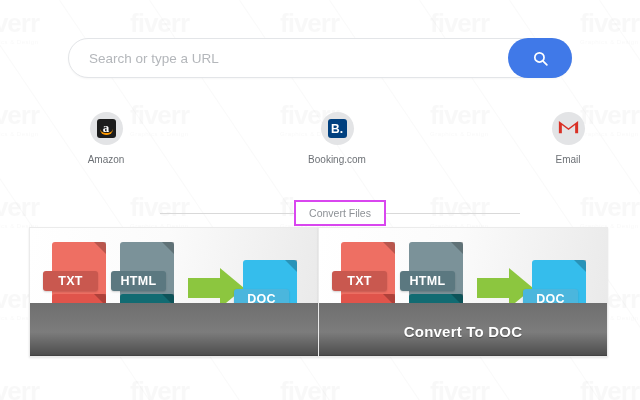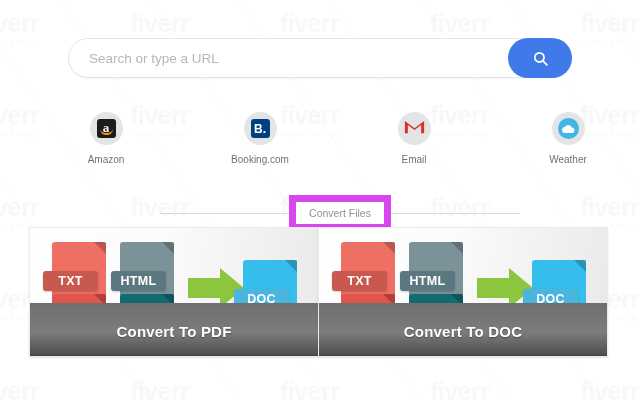--- a/index.html
+++ b/index.html
@@ -104,21 +104,21 @@
   }
 
   
   .section-divider{
     position:absolute;left:160px;top:200px;width:360px;height:26px;
     display:flex;align-items:center;
   }
   .sd-line{flex:1;height:1px;background:#d9d9d9;}
   .sd-label{
     font-size:10.5px;color:#8d9196;padding:5px 13px;
-    border:7px solid #d946ef;background:#fff;
+    border:2px solid #d946ef;background:#fff;
     font-family:"Liberation Sans", sans-serif;white-space:nowrap;
   }
 
   
   .cards{position:absolute;left:29px;top:227px;width:582px;height:128px;}
   .card{
     position:absolute;top:0;width:276px;height:128px;
     background:linear-gradient(100deg,#ffffff 0%,#fbfbfb 45%,#e9e9e9 100%);
     border:1px solid #ebebeb;
     box-shadow:0 1px 2px rgba(0,0,0,0.10);
@@ -261,30 +261,20 @@
       <div class="sc-circle">
         <span class="glyph-gmail">
           <svg width="21" height="16" viewBox="0 0 24 18">
             <path d="M1 2.2 L12 10.5 L23 2.2 L23 16 L19.6 16 L19.6 6.6 L12 12.4 L4.4 6.6 L4.4 16 L1 16 Z" fill="#d93025"></path>
           </svg>
         </span>
       </div>
       <div class="sc-label">Email</div>
     </div>
 
-    <div class="shortcut">
-      <div class="sc-circle">
-        <div class="glyph-weather">
-          <svg width="14" height="10" viewBox="0 0 24 16">
-            <path d="M6.2 15 A5.2 5.2 0 0 1 6.6 4.7 A6.4 6.4 0 0 1 18.4 5.6 A4.7 4.7 0 0 1 18.2 15 Z" fill="#ffffff"></path>
-          </svg>
-        </div>
-      </div>
-      <div class="sc-label">Weather</div>
-    </div>
 
 
 
   </div>
 
   <div class="section-divider">
     <div class="sd-line"></div>
     <div class="sd-label">Convert Files</div>
     <div class="sd-line"></div>
   </div>
@@ -310,21 +300,20 @@
       </div>
       <div class="arrow-green" style="left:158px;top:40px;">
         <span class="shaft"></span>
           <span class="head"></span>
       </div>
       <div class="fileicon f-doc" style="left:213px;top:32px;">
         <span class="fold"></span>
         <span class="tag">DOC</span>
       </div>
       <div class="card-band"></div>
-      <div class="card-caption">Convert To PDF</div>
     </div>
 
     <div class="card card-right">
       <div class="fileicon f-txt" style="left:22px;top:14px;">
         <span class="fold"></span>
         <span class="tag">TXT</span>
       </div>
       <div class="fileicon f-html" style="left:90px;top:14px;">
         <span class="fold"></span>
         <span class="tag">HTML</span>

